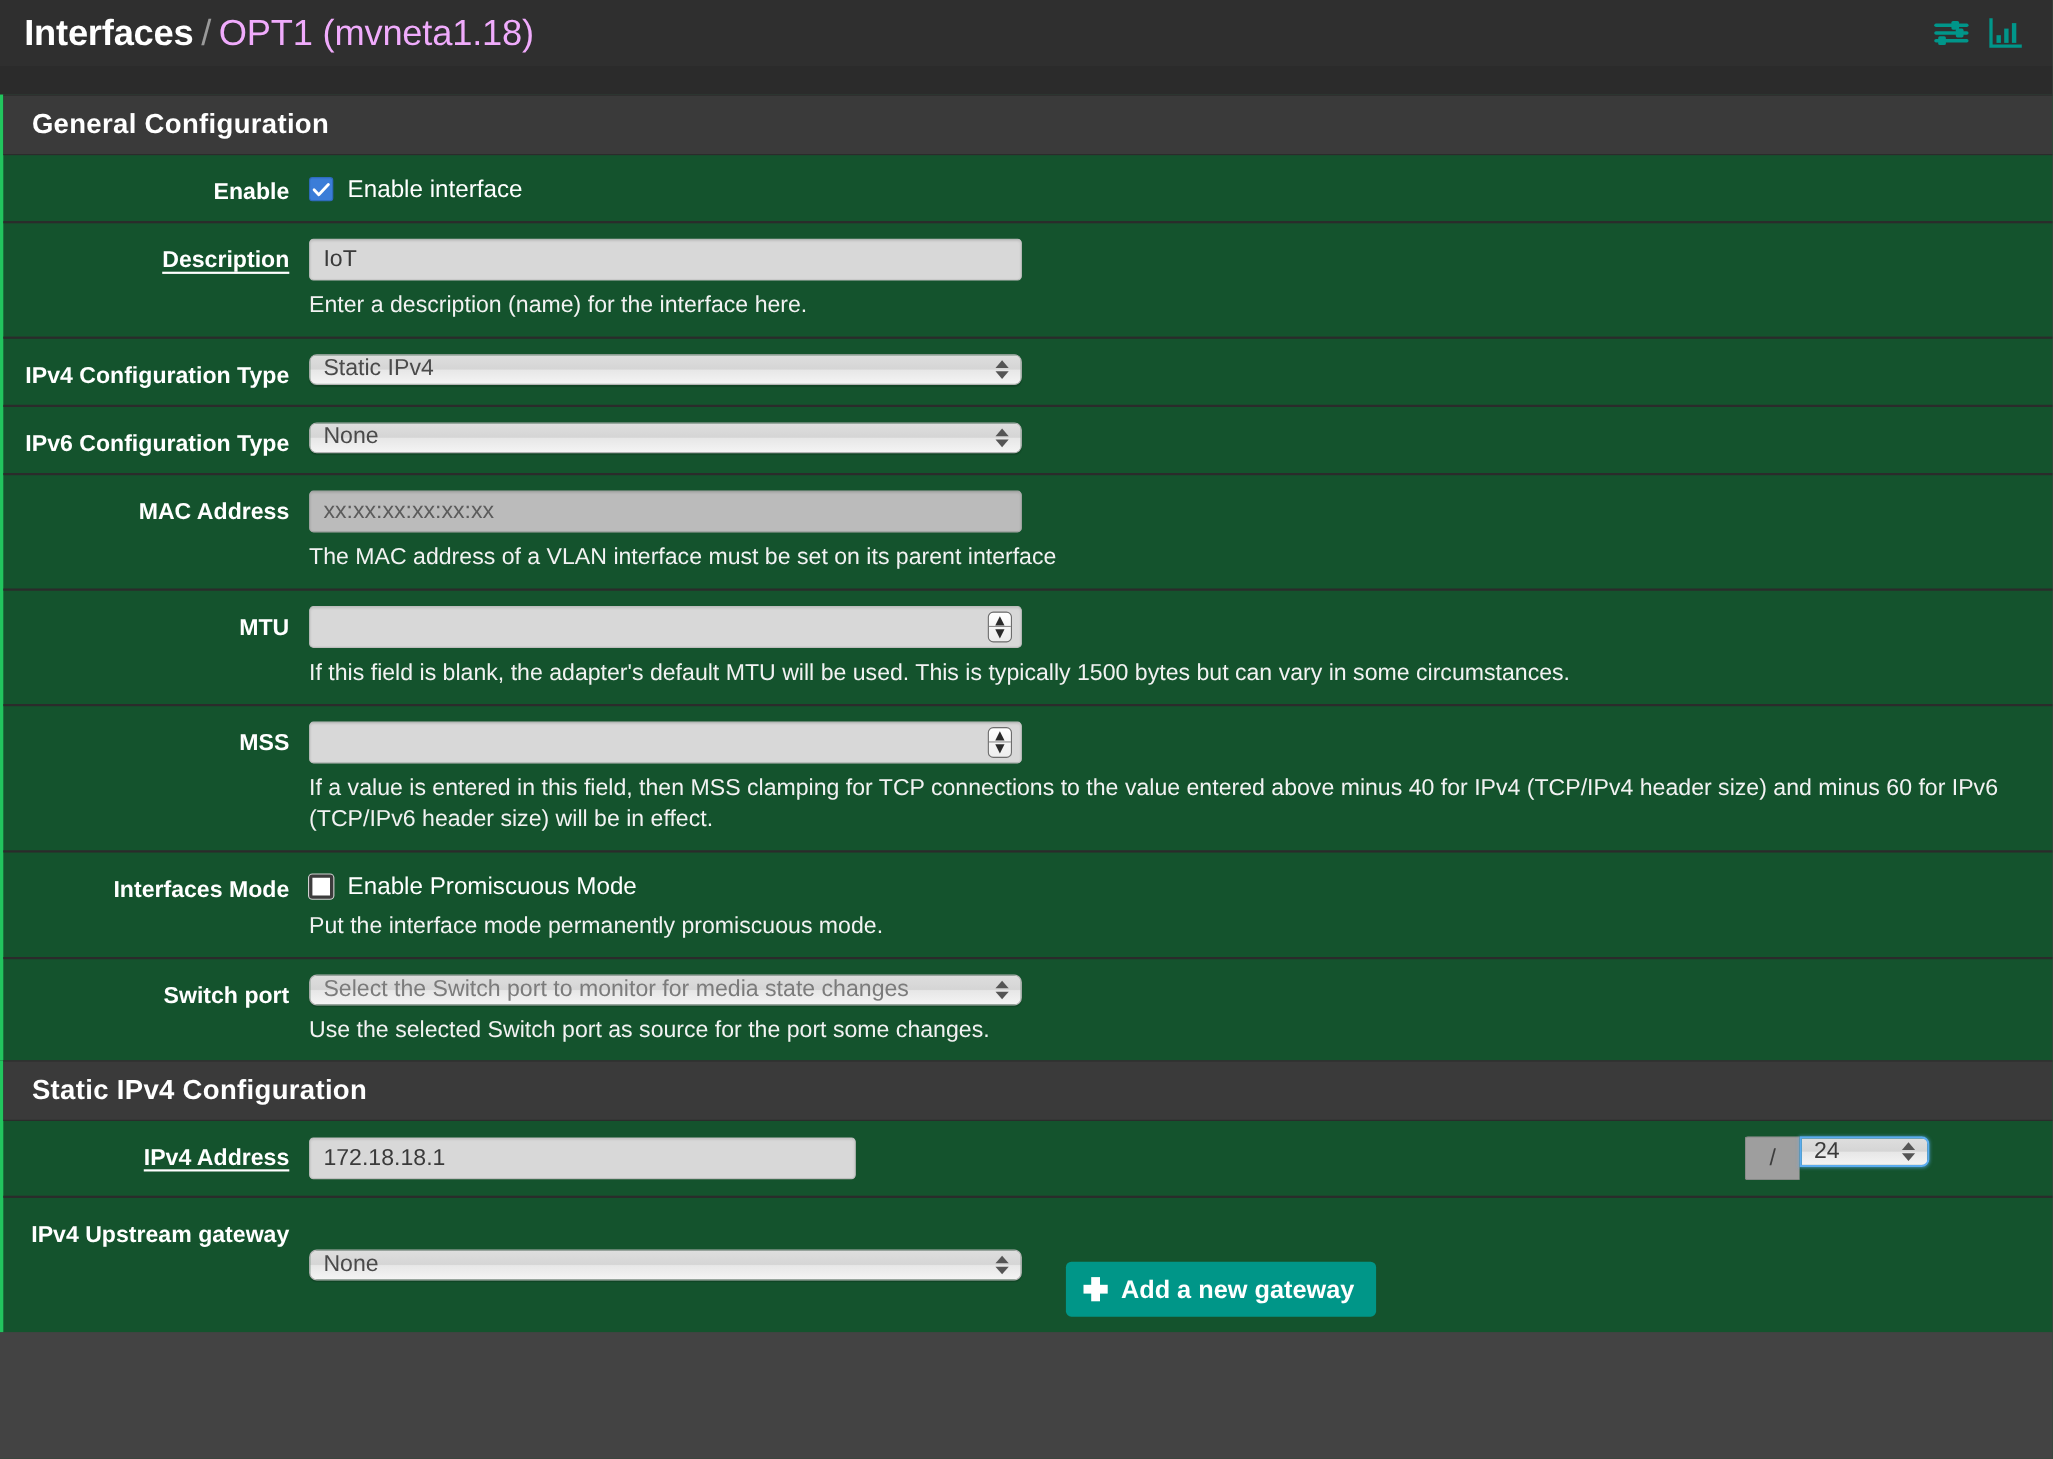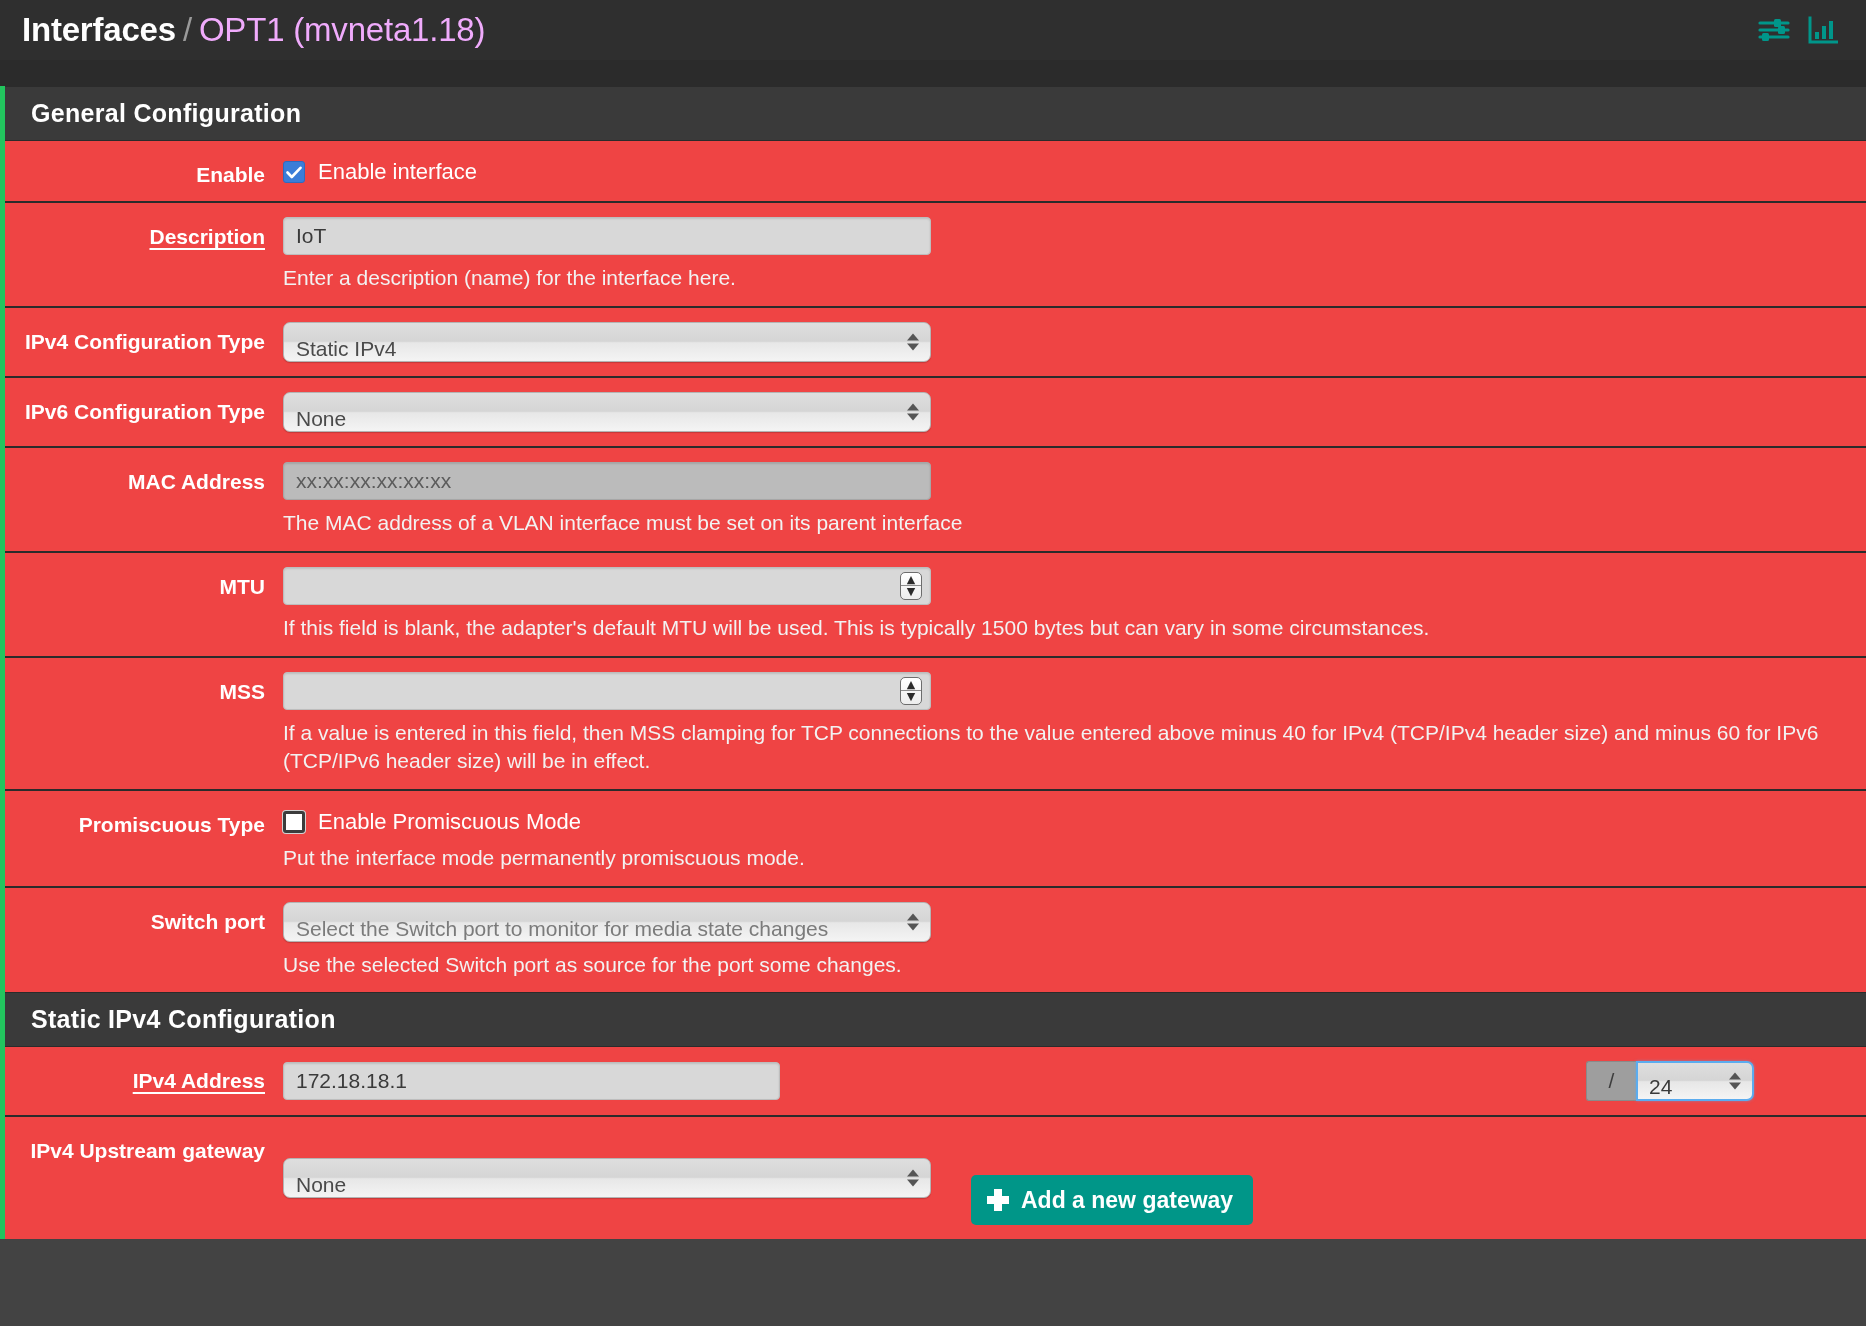--- a/index.html
+++ b/index.html
@@ -46,22 +46,22 @@
   .topbar-icons svg { display: block; }
 
   
   .gapstrip {
     height: 26px;
     background: #2b2b2b;
   }
 
   
   .panel {
-    border-left: 5px solid #22c55e;
-    background: #ef4444;
+    border-left: 3px solid #22c55e;
+    background: #14532d;
   }
   .panel-heading {
     background: #3a3a3a;
     border-top: 1px solid #2b2b2b;
     border-bottom: 1px solid #2b2b2b;
     padding: 12px 0 12px 26px;
   }
   .panel-heading-text {
     font-size: 25px;
     font-weight: bold;
@@ -161,26 +161,26 @@
   .spinner .divider {
     width: 100%;
     height: 1px;
     background: #8d8d8d;
   }
 
   
   .sel {
     position: relative;
     width: 648px;
-    height: 40px;
+    height: 28px;
     border: 1px solid #b4b4b4;
     border-radius: 7px;
     background: linear-gradient(#dedede 0%, #d5d5d5 48%, #e7e7e7 52%, #f4f4f4 100%);
     display: flex;
-    align-items: flex-end;
+    align-items: flex-start;
     padding: 0 34px 0 12px;
     box-shadow: 0 1px 1px rgba(0,0,0,0.18);
   }
   .sel .selval {
     font-size: 21px;
     color: #4a4a4a;
     white-space: nowrap;
     overflow: hidden;
     text-overflow: ellipsis;
   }
@@ -445,21 +445,21 @@
           <span class="divider"></span>
           <span>▼</span>
         </span>
       </div>
       <div class="help wrap">If a value is entered in this field, then MSS clamping for TCP connections to the value entered above minus 40 for IPv4 (TCP/IPv4 header size) and minus 60 for IPv6 (TCP/IPv6 header size) will be in effect.</div>
     </div>
   </div>
 
   <div class="row">
     <div class="label-col">
-      <span class="lbl">Promiscuous Type</span>
+      <span class="lbl">Interfaces Mode</span>
     </div>
     <div class="field-col">
       <div class="checkline">
         <span class="cb off"></span>
         <span class="cb-label">Enable Promiscuous Mode</span>
       </div>
       <div class="help">Put the interface mode permanently promiscuous mode.</div>
     </div>
   </div>
 

